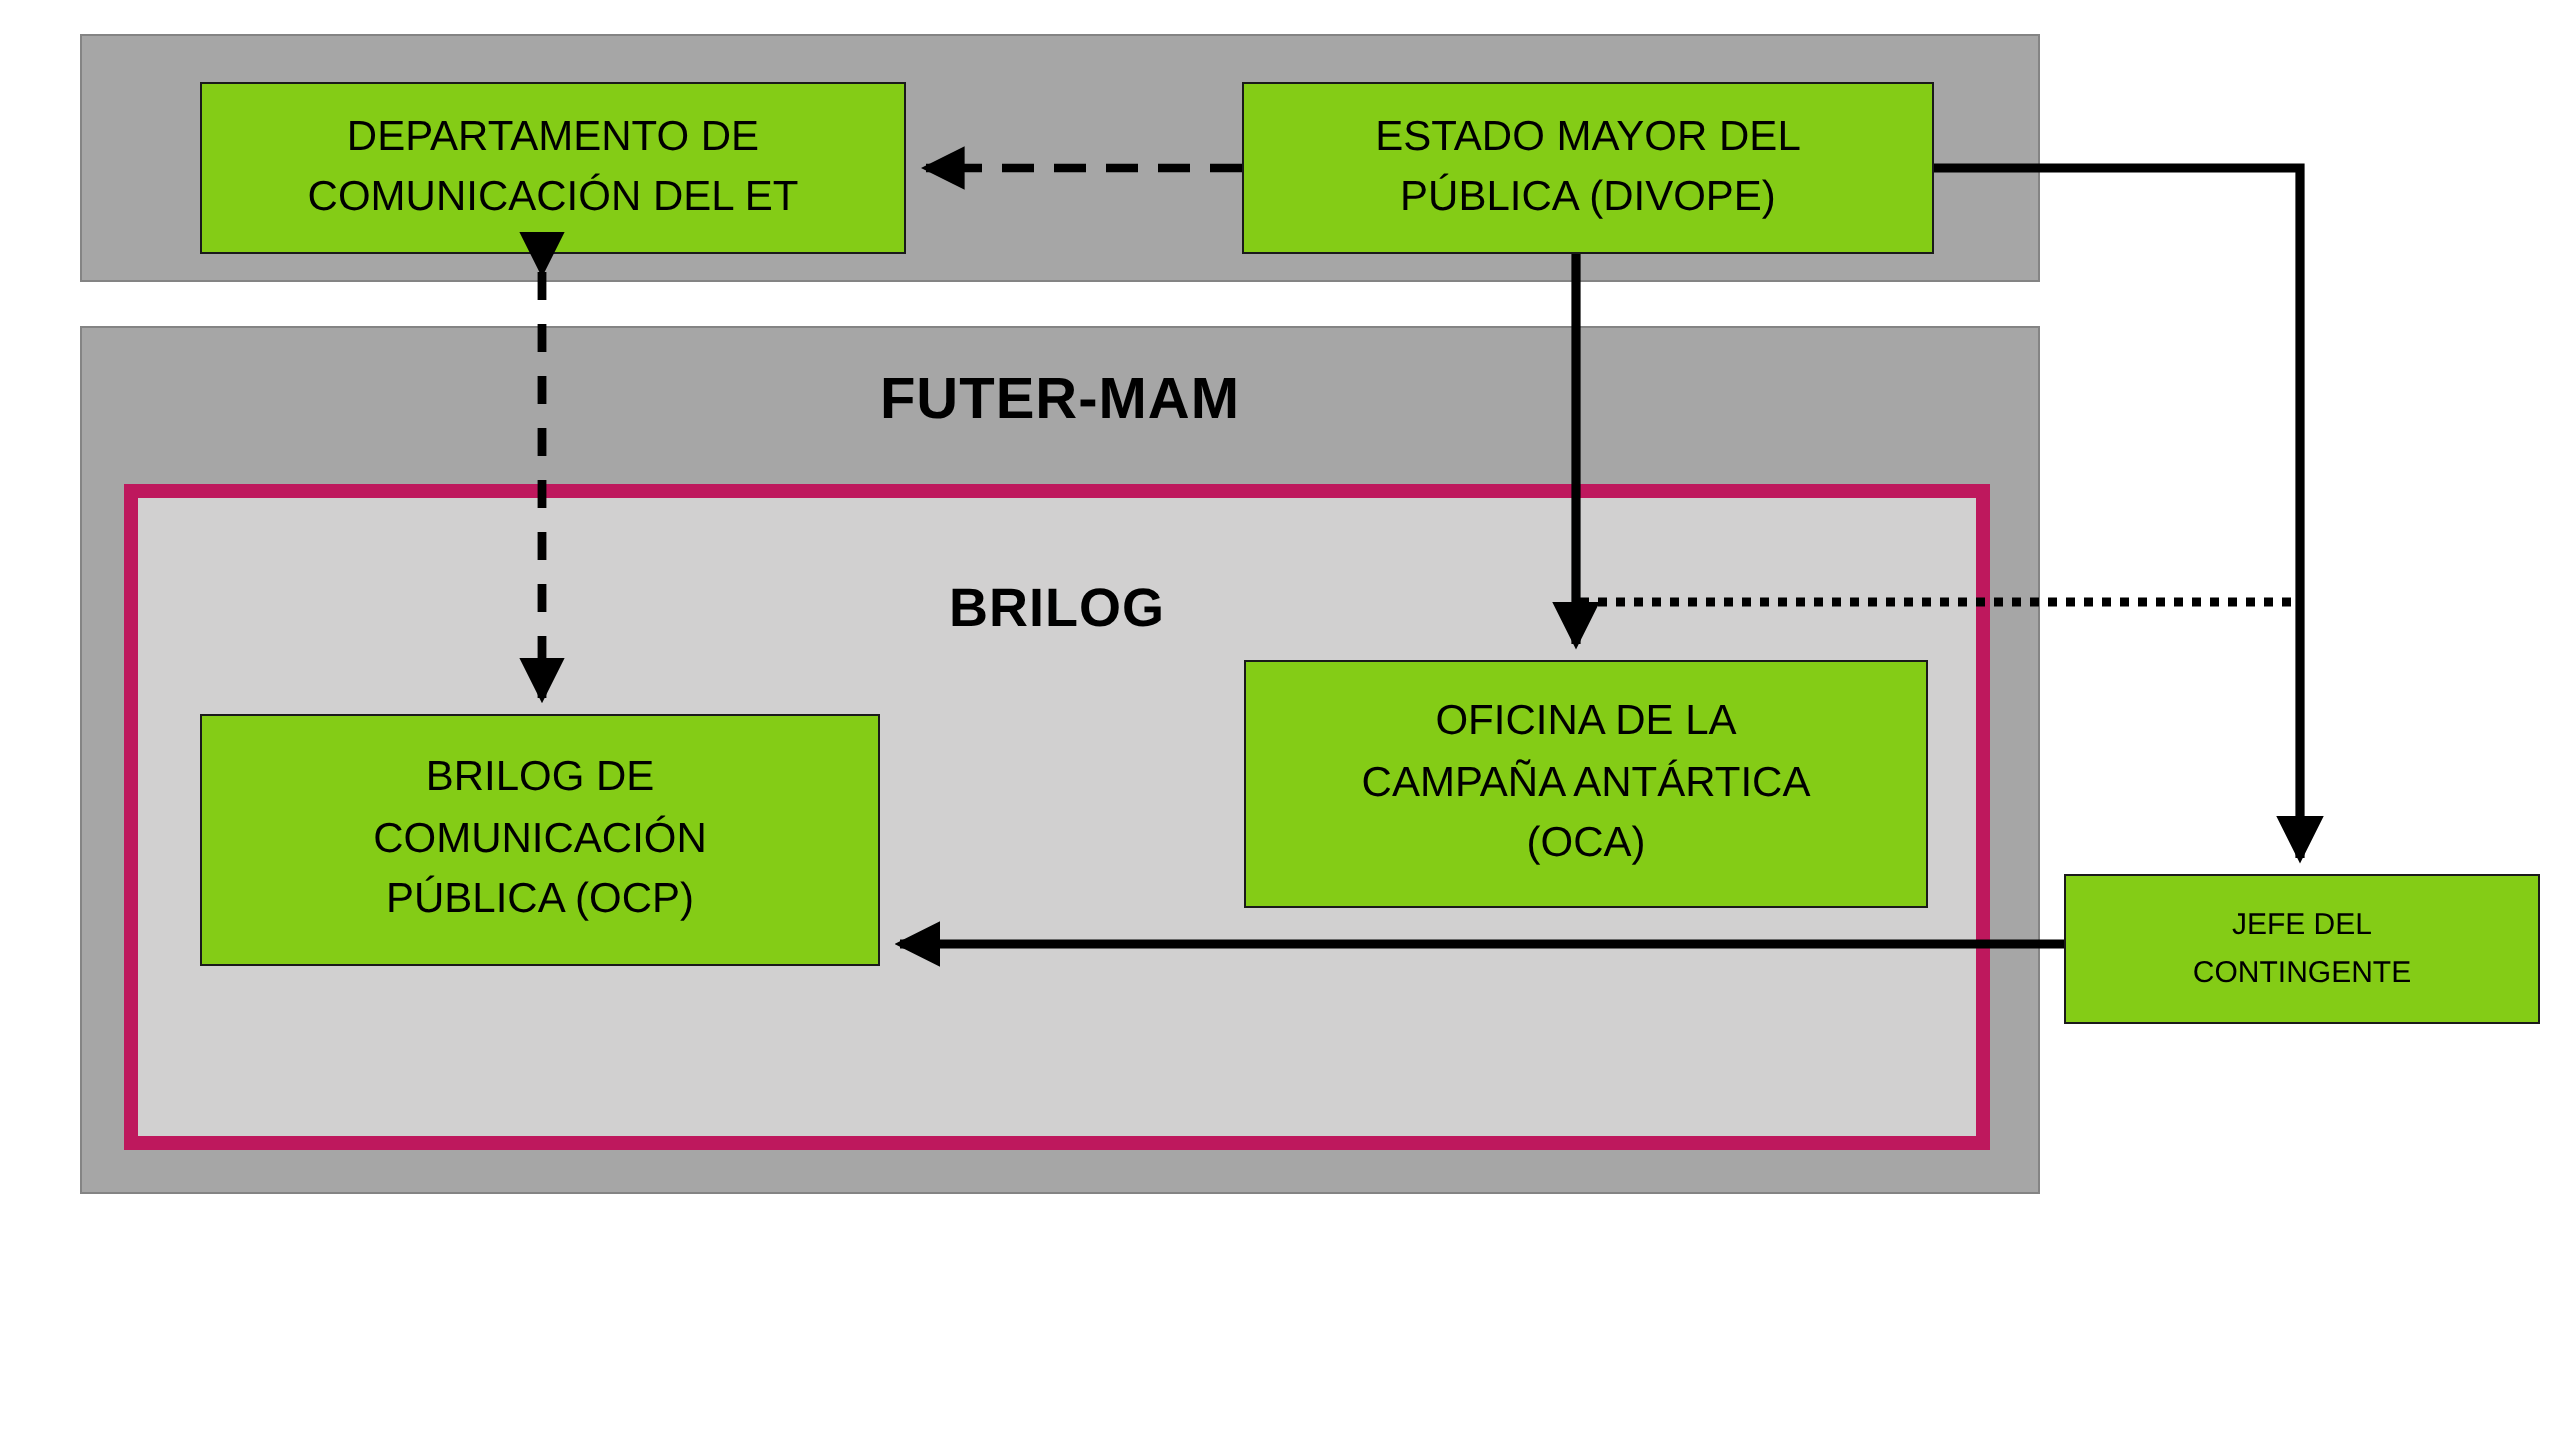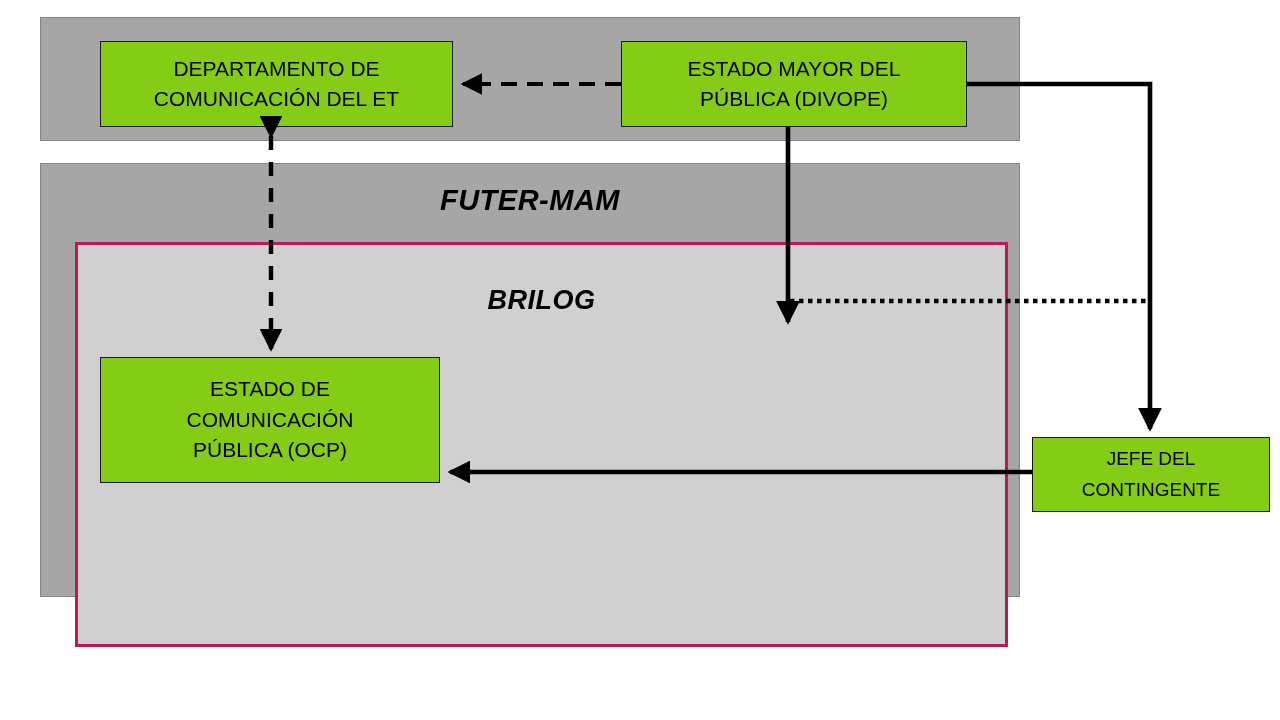--- a/index.html
+++ b/index.html
@@ -23,51 +23,54 @@
 
   .node {
     position: absolute;
     background: #84cc16;
     border: 1.6px solid #1a1a1a;
     display: flex; align-items: center; justify-content: center;
     text-align: center; color: #000000;
     font-size: 21px; line-height: 1.45;
     white-space: pre-line;
   }
-  .node.small { font-size: 19px; line-height: 1.6; }
+  .node.small { font-size: 15px; line-height: 1.6; }
 
   #edge-layer {
     position: absolute; top: 0; left: 0; width: 1280px; height: 720px;
     pointer-events: none; z-index: 10;
   }
 </style>
 </head>
 <body>
 
 <div id="canvas">
 
   <div class="band" id="top-band" style="left:40px; top:17px; width:980px; height:124px; background:#a6a6a6;"></div>
 
-  <div class="band" id="futer-band" style="left:40px; top:163px; width:980px; height:434px; background:#a6a6a6;font-style:italic;">
+  <div class="band" id="futer-band" style="left:40px; top:163px; width:980px; height:434px; background:#a6a6a6;">
     <div class="container-label" id="futer-label">FUTER-MAM</div>
 
-    <div style="position:absolute; left:34px; top:78px; width:933px; height:405px;
-                background:#d1d0d0; border:3px solid #be185d;">
+    <div style="position:absolute; left:21px; top:78px; width:933px; height:333px;
+                background:#d1d0d0; border:7px solid #be185d;">
       <div class="container-label" id="brilog-label">BRILOG</div>
     </div>
   </div>
 
   <div class="node" style="left:100px; top:41px; width:353px; height:86px;">DEPARTAMENTO DE
 COMUNICACIÓN DEL ET</div>
 
   <div class="node" style="left:621px; top:41px; width:346px; height:86px;">ESTADO MAYOR DEL
 PÚBLICA (DIVOPE)</div>
 
+  <div class="node" style="left:622px; top:330px; width:342px; height:124px;">OFICINA DE LA
+CAMPAÑA ANTÁRTICA
+(OCA)</div>
 
-  <div class="node" style="left:100px; top:357px; width:340px; height:126px;">ESTADO DE
+  <div class="node" style="left:100px; top:357px; width:340px; height:126px;">BRILOG DE
 COMUNICACIÓN
 PÚBLICA (OCP)</div>
 
   <div class="node small" style="left:1032px; top:437px; width:238px; height:75px;">JEFE DEL
 CONTINGENTE</div>
 
   <svg id="edge-layer" width="1280" height="720" viewBox="0 0 1280 720">
     <defs>
       <marker id="arr" markerWidth="5.2" markerHeight="5.2" refX="4.6" refY="2.6" orient="auto" markerUnits="strokeWidth">
         <path d="M0,0 L5.2,2.6 L0,5.2 z" fill="#000000"></path>

